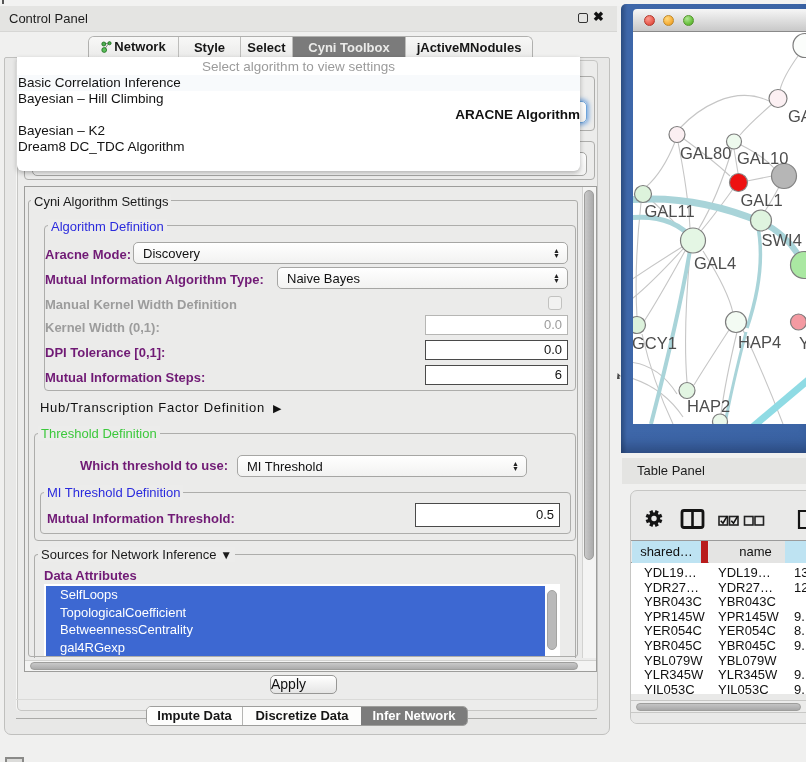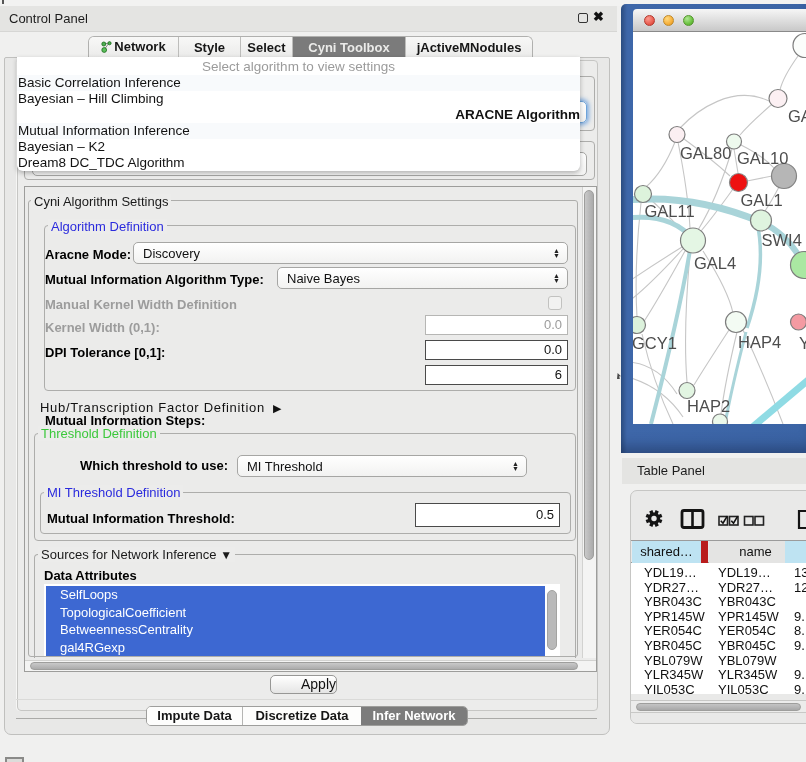--- a/index.html
+++ b/index.html
@@ -1,18 +1,18 @@
 <!DOCTYPE html>
 <html><head>
 <meta charset="utf-8">
 <style>
 * { margin:0; padding:0; box-sizing:border-box; }
 html,body { width:806px; height:762px; background:#f0f0ef; font-family:"Liberation Sans",sans-serif; overflow:hidden; position:relative; }
 .abs { position:absolute; }
-.lbl { font-size:13px; font-weight:bold; color:#000000; white-space:nowrap; }
+.lbl { font-size:13px; font-weight:bold; color:#701a75; white-space:nowrap; }
 .dis { color:#9c9c9c; }
 .combo { position:absolute; background:linear-gradient(#ffffff,#f2f2f1); border:1px solid #a6a6a4; border-radius:5px; font-size:13px; color:#111; }
 .combo .ctext { position:absolute; left:9px; top:50%; transform:translateY(-50%); white-space:nowrap; }
 .combo .arr { position:absolute; right:6px; top:50%; transform:translateY(-50%); width:9px; text-align:center; font-size:7px; line-height:5px; color:#222; }
 .field { position:absolute; background:#fff; border:1px solid #4a4a4a; font-size:13px; color:#111; text-align:right; padding:0 5px; line-height:18px; }
 .group { position:absolute; border:1px solid #adadab; border-radius:4px; }
 .gtitle { position:absolute; font-size:13px; background:#ececeb; padding:0 3px; white-space:nowrap; color:#1a1a1a; }
 </style>
 </head>
 <body>
@@ -78,21 +78,21 @@
 
 <div class="lbl abs dis" style="left:45px;top:297px;">Manual Kernel Width Definition</div>
 <div class="abs" style="left:548px;top:296px;width:14px;height:14px;background:#f2f2f1;border:1px solid #c2c2c0;border-radius:3px;"></div>
 
 <div class="lbl abs dis" style="left:45px;top:320px;">Kernel Width (0,1):</div>
 <div class="field" style="left:425px;top:315px;width:143px;height:20px;border-color:#b6b6b4;color:#9c9c9c;">0.0</div>
 
 <div class="lbl abs" style="left:45px;top:345px;">DPI Tolerance [0,1]:</div>
 <div class="field" style="left:425px;top:340px;width:143px;height:20px;">0.0</div>
 
-<div class="lbl abs" style="left:45px;top:370px;margin-top:43px;">Mutual Information Steps:</div>
+<div class="lbl abs" style="left:45px;top:370px;">Mutual Information Steps:</div>
 <div class="field" style="left:425px;top:365px;width:143px;height:20px;">6</div>
 
 <div class="abs" style="left:40px;top:400px;font-size:13px;color:#111;letter-spacing:0.7px;">Hub/Transcription Factor Definition<span style="font-size:11px;padding-left:8px;">▶</span></div>
 
 <div class="group" style="left:34px;top:433px;width:542px;height:108px;"></div>
 <div class="gtitle" style="left:38px;top:426px;color:#3cc83c;">Threshold Definition</div>
 
 <div class="lbl abs" style="left:80px;top:458px;">Which threshold to use:</div>
 <div class="combo" style="left:237px;top:455px;width:290px;height:22px;">
     <span class="ctext">MI Threshold</span>
@@ -111,37 +111,36 @@
 <div class="lbl abs" style="left:44px;top:568px;">Data Attributes</div>
 <div class="abs" style="left:44px;top:584px;width:516px;height:72px;background:#fff;"></div>
 <div class="abs" style="left:46px;top:586px;width:499px;height:70px;background:#3d68d2;color:#fff;font-size:13px;line-height:17.5px;padding-left:14px;overflow:hidden;">SelfLoops<br>TopologicalCoefficient<br>BetweennessCentrality<br>gal4RGexp</div>
 <div class="abs" style="left:547px;top:590px;width:10px;height:60px;background:#b9b9b9;border:1px solid #a3a3a1;border-radius:5px;"></div>
 
 <div class="abs" style="left:582px;top:187px;width:14px;height:471px;background:#f4f4f3;border-left:1px solid #d2d2d0;"></div>
 <div class="abs" style="left:584px;top:190px;width:10px;height:370px;background:linear-gradient(90deg,#c9c9c9,#ababab);border:1px solid #9e9e9c;border-radius:5px;"></div>
 <div class="abs" style="left:25px;top:660px;width:571px;height:11px;background:#f4f4f3;border-top:1px solid #d2d2d0;"></div>
 <div class="abs" style="left:30px;top:662px;width:548px;height:8px;background:linear-gradient(#c9c9c9,#ababab);border:1px solid #9e9e9c;border-radius:4px;"></div>
 
-<div class="abs" style="left:270px;top:675px;width:67px;height:19px;background:linear-gradient(#ffffff,#e5e5e4);border:1px solid #979795;border-radius:5px;text-align:right;line-height:17px;font-size:14px;color:#111;">Apply</div>
+<div class="abs" style="left:270px;top:675px;width:67px;height:19px;background:linear-gradient(#ffffff,#e5e5e4);border:1px solid #979795;border-radius:5px;text-align:left;line-height:17px;font-size:14px;color:#111;">Apply</div>
 
 <div class="abs" style="left:16px;top:699px;width:581px;height:1px;background:#dadad8;"></div>
 <div class="abs" style="left:16px;top:718px;width:581px;height:1px;background:#aaaaa8;"></div>
 
 <div class="abs" style="left:146px;top:706px;height:20px;display:flex;font-size:13px;font-weight:bold;border:1px solid #9e9e9c;border-radius:5px;overflow:hidden;">
   <div style="width:96px;background:#fdfdfc;color:#161616;text-align:center;line-height:18px;border-right:1px solid #b5b5b3;">Impute Data</div>
   <div style="width:118px;background:#fdfdfc;color:#161616;text-align:center;line-height:18px;">Discretize Data</div>
   <div style="width:106px;background:#7c7c7c;color:#ffffff;text-align:center;line-height:18px;">Infer Network</div>
 </div>
 
 <div class="abs" style="left:17px;top:57px;width:563px;height:114px;background:#fff;border-radius:0 0 6px 6px;box-shadow:0 2px 5px rgba(0,0,0,0.28);font-size:13.5px;color:#121212;">
   <div style="height:16px;line-height:16px;margin-top:2px;text-align:center;color:#9b9b9b;">Select algorithm to view settings</div>
   <div style="height:16px;line-height:16px;padding-left:1px;background:#f8fafc;">Basic Correlation Inference</div>
   <div style="height:16px;line-height:16px;padding-left:1px;">Bayesian – Hill Climbing</div>
   <div style="height:16px;line-height:16px;padding-left:1px;font-weight:bold;text-align:right;">ARACNE Algorithm</div>
-  <div style="height:16px;line-height:16px;padding-left:1px;background:#f8fafc;">Mutual Information Inference</div>
   <div style="height:16px;line-height:16px;padding-left:1px;">Bayesian – K2</div>
   <div style="height:16px;line-height:16px;padding-left:1px;">Dream8 DC_TDC Algorithm</div>
 </div>
 
 <div class="abs" style="left:5px;top:757px;width:19px;height:16px;background:#dcdcda;border:2px solid #8a8a88;"></div>
 
 <div class="abs" style="left:617px;top:373px;width:4px;height:6px;background:#4a4a4a;clip-path:polygon(0 100%,15% 0,100% 55%,55% 55%,70% 100%);"></div>
 
 <div class="abs" style="left:621px;top:4px;width:185px;height:449px;background:linear-gradient(90deg,#2d4f83 0,#3e67a9 6px,#3b64a5 100%);border-radius:5px 0 0 0;box-shadow:inset 0 -14px 14px -8px rgba(20,35,70,0.45);"></div>
 

